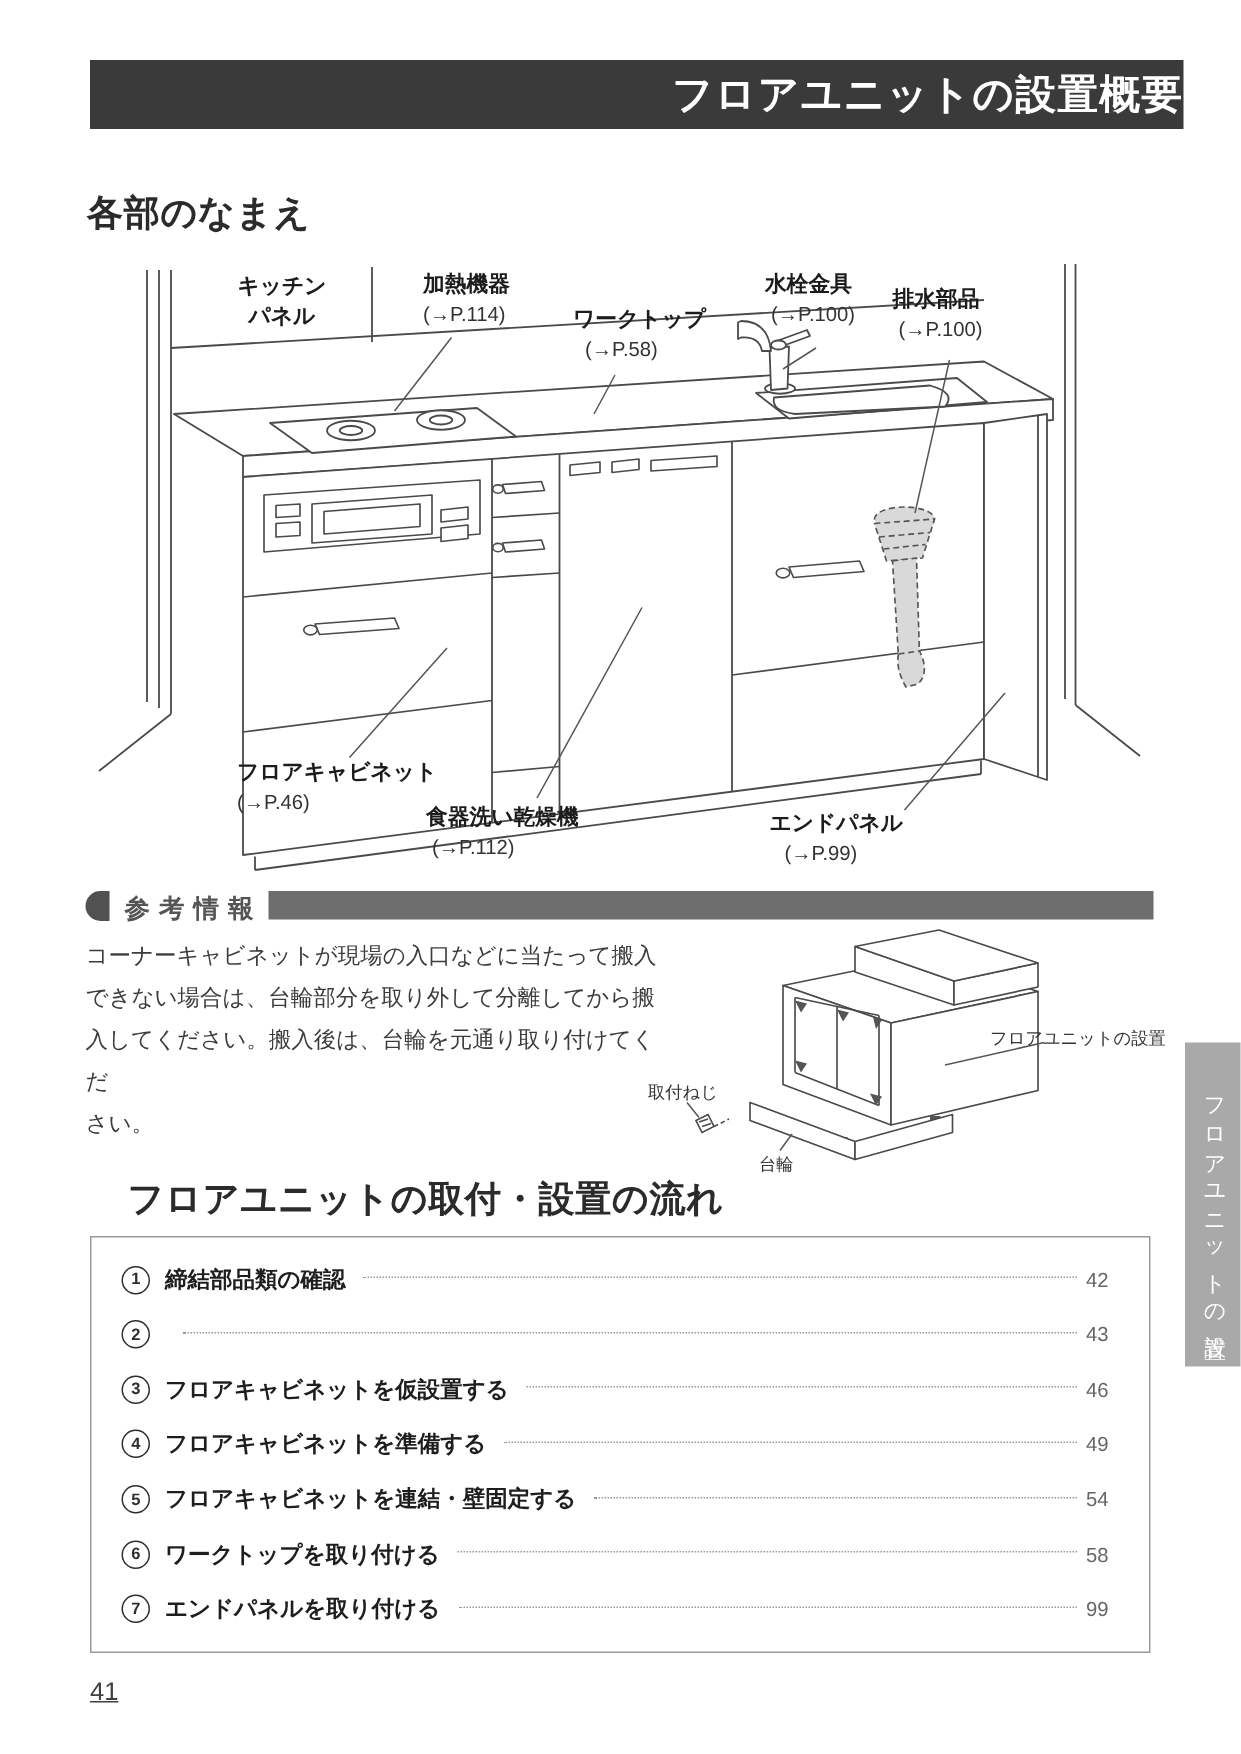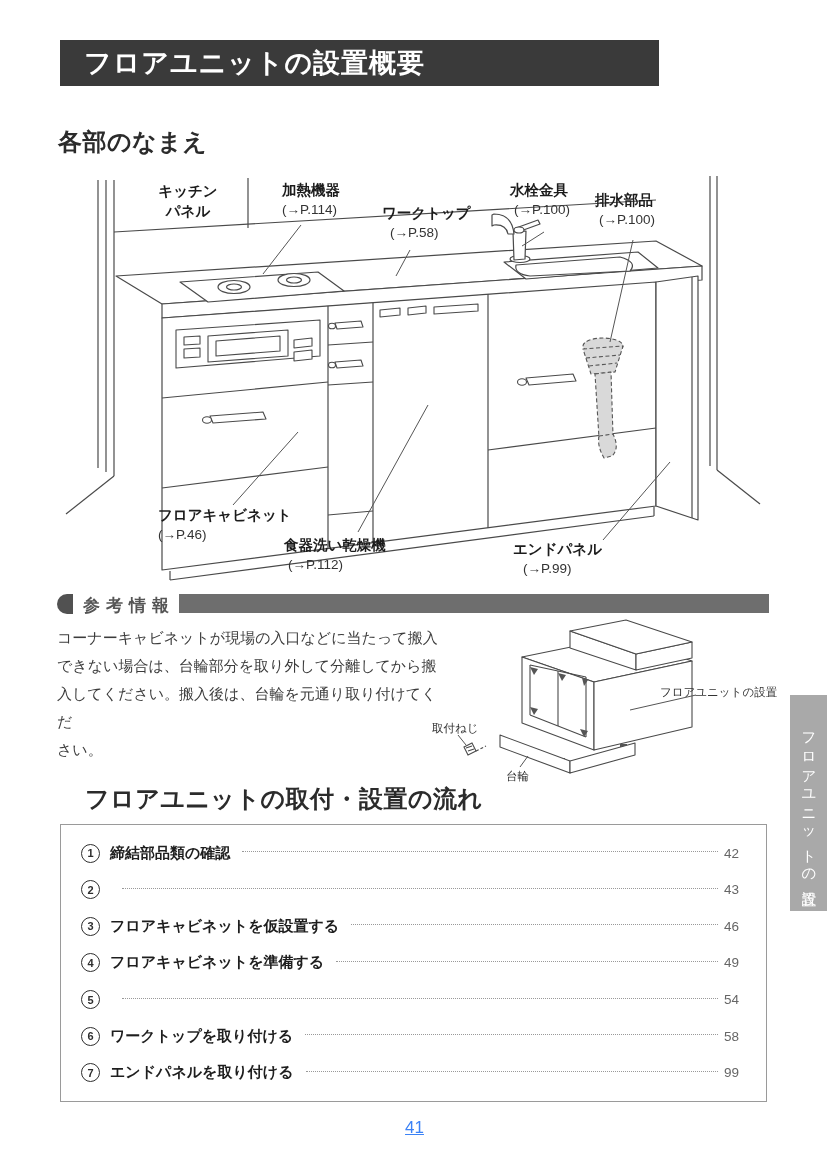--- a/index.html
+++ b/index.html
@@ -3,22 +3,22 @@
 <meta charset="utf-8">
 <style>
   html,body{margin:0;padding:0;}
   body{
     width:827px;height:1169px;position:relative;background:#ffffff;
     font-family:"Liberation Sans","DejaVu Sans",sans-serif;color:#333;
     overflow:hidden;
   }
   
   .title-bar{
-    position:absolute;left:60px;top:40px;width:599px;height:46px;
-    background:#3a3a3a;display:flex;align-items:center;
+    position:absolute;left:60px;top:40px;width:729px;height:46px;
+    background:#3a3a3a;display:flex;align-items:center;justify-content:flex-end;
   }
   .title-bar h1{
     margin:0;padding:0 0 0 24px;color:#fff;font-size:27px;font-weight:700;letter-spacing:1px;
   }
   .sec-head{
     position:absolute;left:58px;margin:0;font-size:24px;font-weight:700;color:#2b2b2b;letter-spacing:.5px;
   }
   #parts-head{top:126px;}
   #flow-head{top:783px;margin-left:27px;}
   
@@ -57,21 +57,21 @@
   .flow-dots{flex:1;border-bottom:1.6px dotted #999;margin:0 6px 4px 12px;height:1px;}
   .flow-page{font-size:13.5px;color:#666;flex:0 0 auto;min-width:20px;}
   
   .side-tab{
     position:absolute;right:0;top:695px;width:37px;height:216px;background:#a9a9a9;
     display:flex;align-items:center;justify-content:center;
   }
   .side-tab span{
     writing-mode:vertical-rl;color:#fff;font-size:14.5px;letter-spacing:3px;font-weight:500;white-space:nowrap;
   }
-  .page-num{position:absolute;left:60px;top:1118px;width:709px;text-align:center;font-size:17px;color:#3b82f6;text-decoration:underline;}
+  .page-num{position:absolute;left:60px;top:1118px;width:709px;font-size:17px;color:#404040;text-decoration:underline;}
 </style>
 </head>
 <body>
 
 <div class="title-bar">
   <h1>フロアユニットの設置概要</h1>
 </div>
 
 <h2 class="sec-head" id="parts-head">各部のなまえ</h2>
 
@@ -283,20 +283,21 @@
     <span class="flow-page">46</span>
   </div>
   <div class="flow-row">
     <span class="flow-num">4</span>
     <span class="flow-label">フロアキャビネットを準備する</span>
     <span class="flow-dots"></span>
     <span class="flow-page">49</span>
   </div>
   <div class="flow-row">
     <span class="flow-num">5</span>
+    <span class="flow-label">フロアキャビネットを連結・壁固定する</span>
     <span class="flow-dots"></span>
     <span class="flow-page">54</span>
   </div>
   <div class="flow-row">
     <span class="flow-num">6</span>
     <span class="flow-label">ワークトップを取り付ける</span>
     <span class="flow-dots"></span>
     <span class="flow-page">58</span>
   </div>
   <div class="flow-row">

